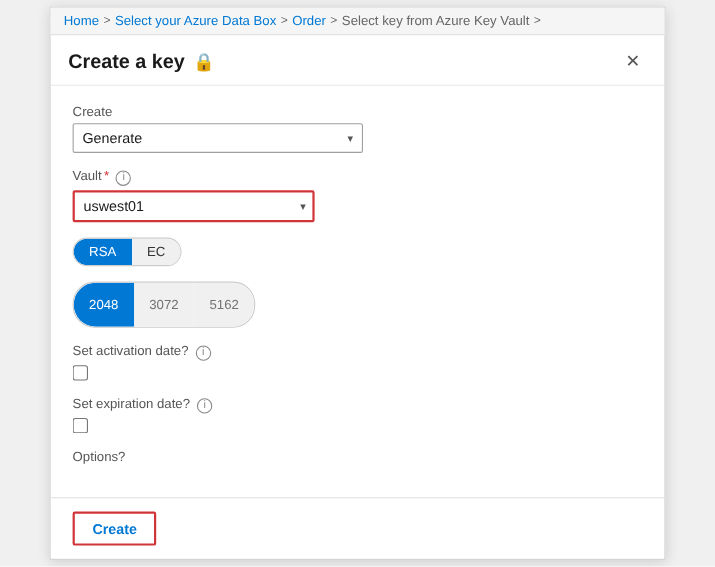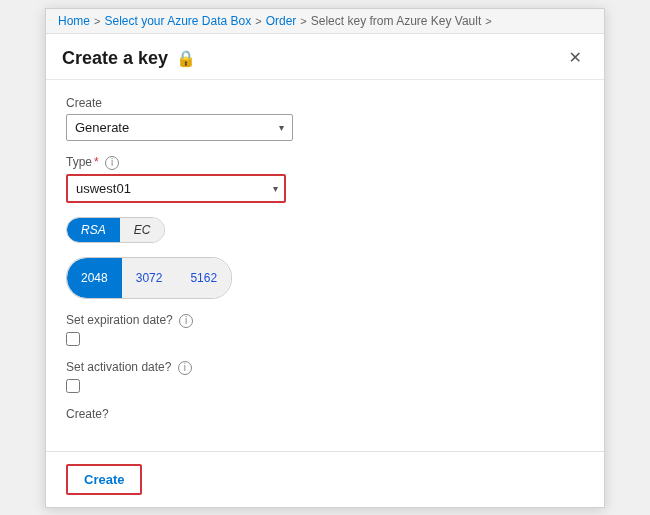--- a/index.html
+++ b/index.html
@@ -31,21 +31,21 @@
       flex-wrap: wrap;
     }
     .breadcrumb-item {
       color: #0078d4;
       cursor: pointer;
     }
     .breadcrumb-sep { color: #666; font-size: 11px; }
     .breadcrumb-item.current { color: #666; cursor: default; }
     .modal-header {
       display: flex;
-      align-items: flex-start;
+      align-items: flex-end;
       justify-content: space-between;
       padding: 14px 16px 10px 16px;
       border-bottom: 1px solid #e8e8e8;
     }
     .modal-title-row {
       display: flex;
       align-items: center;
       gap: 8px;
     }
     .modal-title {
@@ -95,21 +95,21 @@
       cursor: pointer;
       margin-left: 3px;
     }
     .select-field {
       display: flex;
       align-items: center;
       justify-content: space-between;
       border: 1px solid #a0a0a0;
       border-radius: 2px;
       padding: 5px 8px;
-      width: 227px;
+      width: 264px;
       cursor: pointer;
       background: #fff;
       font-size: 13px;
       color: #1a1a1a;
     }
     .select-field .chevron { color: #555; font-size: 10px; }
     .name-field-container {
       position: relative;
       width: 220px;
     }
@@ -142,21 +142,20 @@
     .toggle-option {
       padding: 4px 14px;
       font-size: 12px;
       cursor: pointer;
       display: flex;
       align-items: center;
       justify-content: center;
       background: #f0f0f0;
       color: #333;
       user-select: none;
-      font-style: italic;
     }
     .toggle-option.active-blue {
       background: #0078d4;
       color: #fff;
       border-radius: 20px 0 0 20px;
     }
     
     .segment-group {
       display: inline-flex;
       border-radius: 20px;
@@ -165,21 +164,21 @@
       height: 42px;
     }
     .segment-option {
       padding: 4px 14px;
       font-size: 12px;
       cursor: pointer;
       display: flex;
       align-items: center;
       justify-content: center;
       background: #f0f0f0;
-      color: #1d4ed8;
+      color: #737373;
       user-select: none;
     }
     .segment-option.active-blue {
       background: #0078d4;
       color: #fff;
     }
     .segment-option:first-child { border-radius: 20px 0 0 20px; }
     .segment-option:last-child { border-radius: 0 20px 20px 0; }
     
     .checkbox-row {
@@ -241,66 +240,66 @@
     <div class="form-group">
       <label class="form-label">Create</label>
       <div class="select-field">
         <span>Generate</span>
         <span class="chevron">▾</span>
       </div>
     </div>
 
     <div class="form-group">
       <label class="form-label">
-        <span>Type</span><span class="required">*</span>
+        <span>Vault</span><span class="required">*</span>
         <span class="info-icon">i</span>
       </label>
       <div class="name-field-container">
         <input type="text" class="name-field" value="uswest01" style="">
         <span class="name-field-chevron">▾</span>
       </div>
     </div>
 
     <div class="form-group">
       <div class="toggle-group">
         <div class="toggle-option active-blue">RSA</div>
         <div class="toggle-option">EC</div>
       </div>
     </div>
 
     <div class="form-group">
       <div class="segment-group">
         <div class="segment-option active-blue">2048</div>
         <div class="segment-option">3072</div>
         <div class="segment-option">5162</div>
+      </div>
+    </div>
+
+    <div class="form-group">
+      <label class="form-label">
+        <span>Set activation date?</span>
+        <span class="info-icon">i</span>
+      </label>
+      <div class="checkbox-row">
+        <input type="checkbox" class="checkbox-input" style="">
       </div>
     </div>
 
     <div class="form-group">
       <label class="form-label">
         <span>Set expiration date?</span>
         <span class="info-icon">i</span>
       </label>
       <div class="checkbox-row">
         <input type="checkbox" class="checkbox-input" style="">
       </div>
     </div>
 
     <div class="form-group">
-      <label class="form-label">
-        <span>Set activation date?</span>
-        <span class="info-icon">i</span>
-      </label>
-      <div class="checkbox-row">
-        <input type="checkbox" class="checkbox-input" style="">
-      </div>
-    </div>
-
-    <div class="form-group">
-      <label class="form-label">Create?</label>
+      <label class="form-label">Options?</label>
     </div>
 
   </div>
 
   <div class="modal-footer">
     <button class="create-btn">Create</button>
   </div>
 </div>
 
 </body></html>

